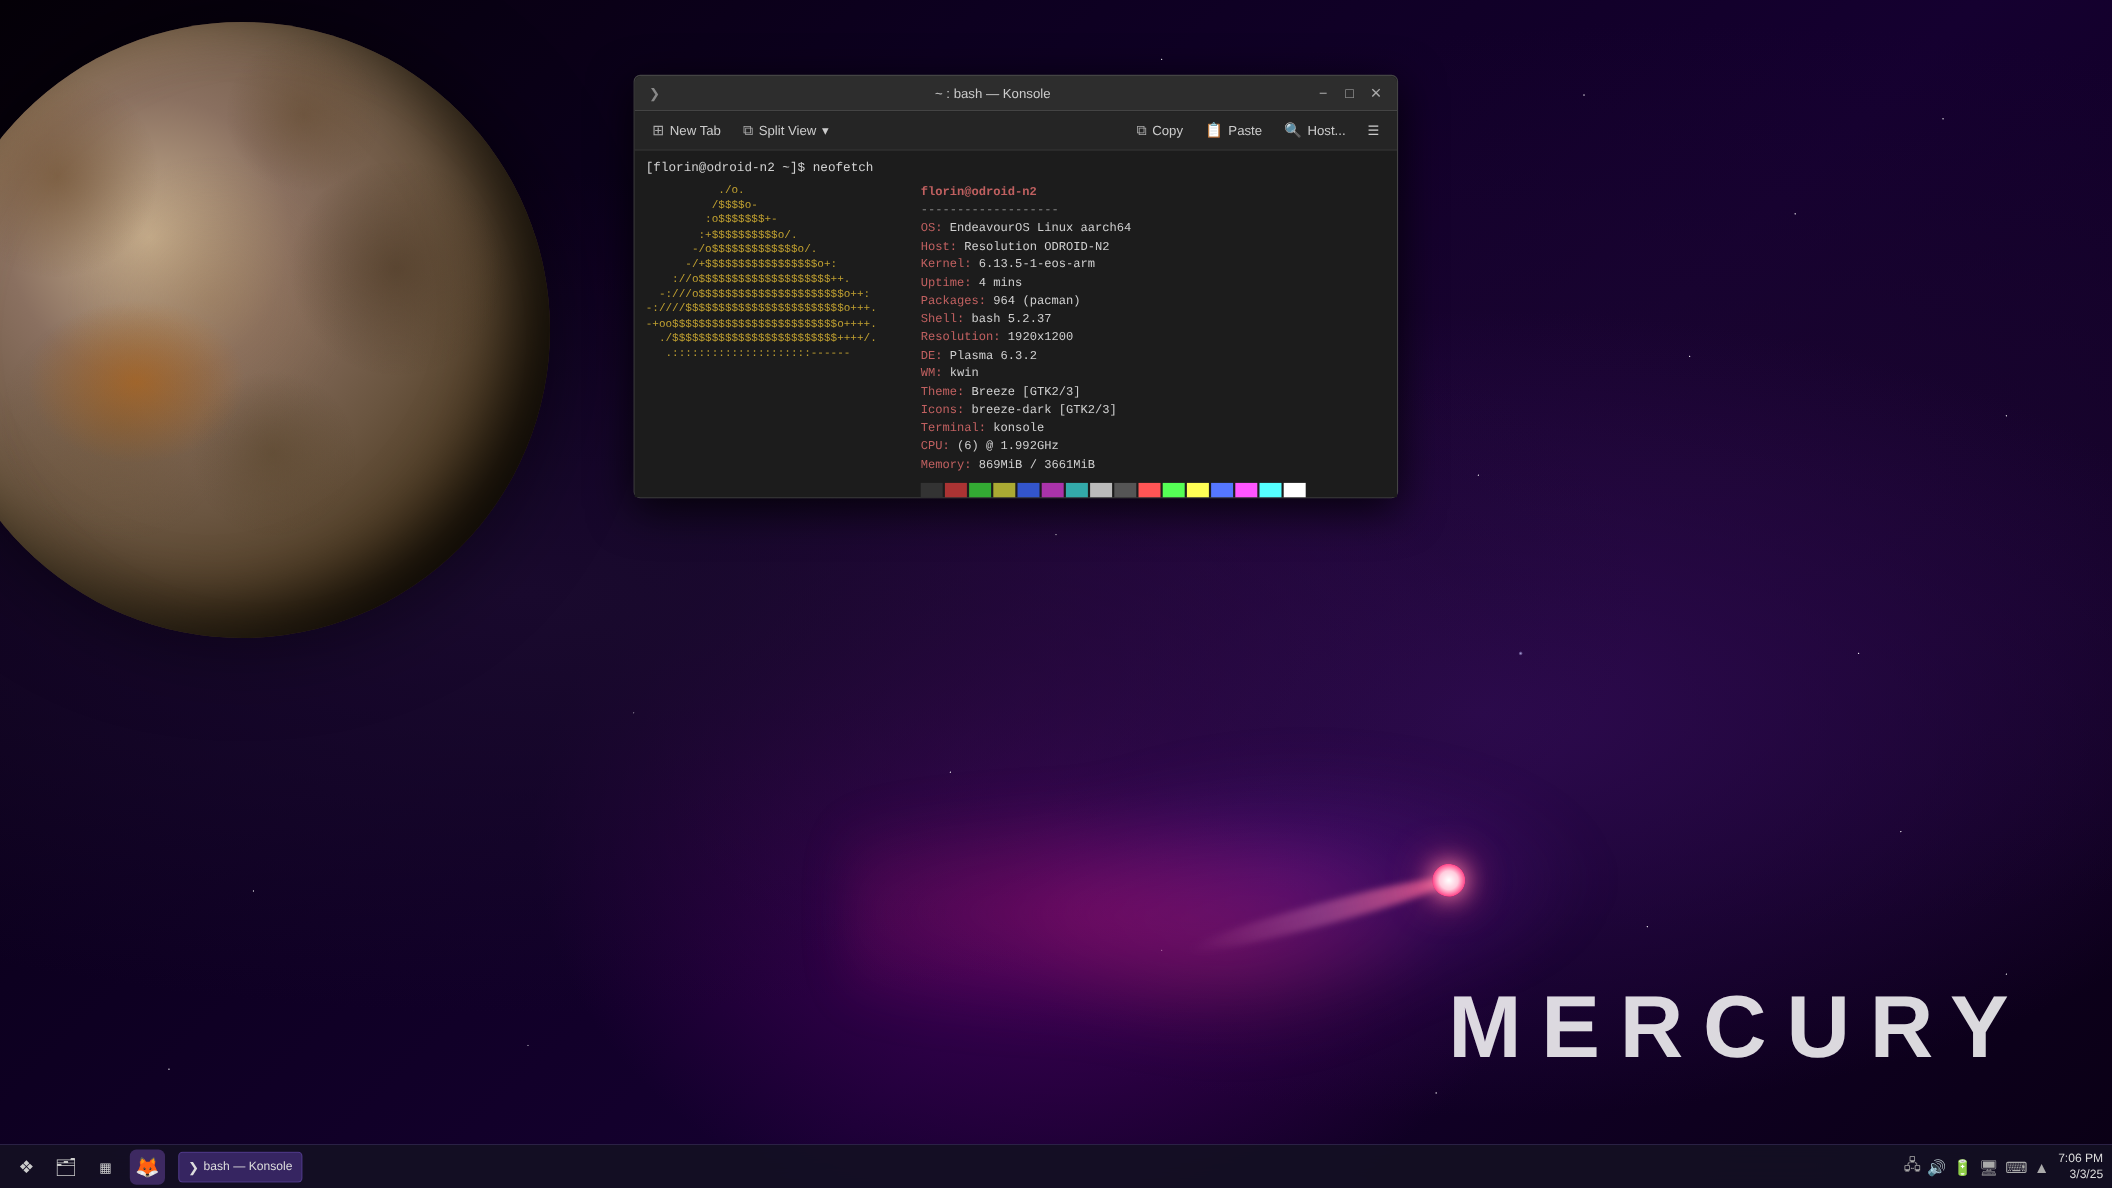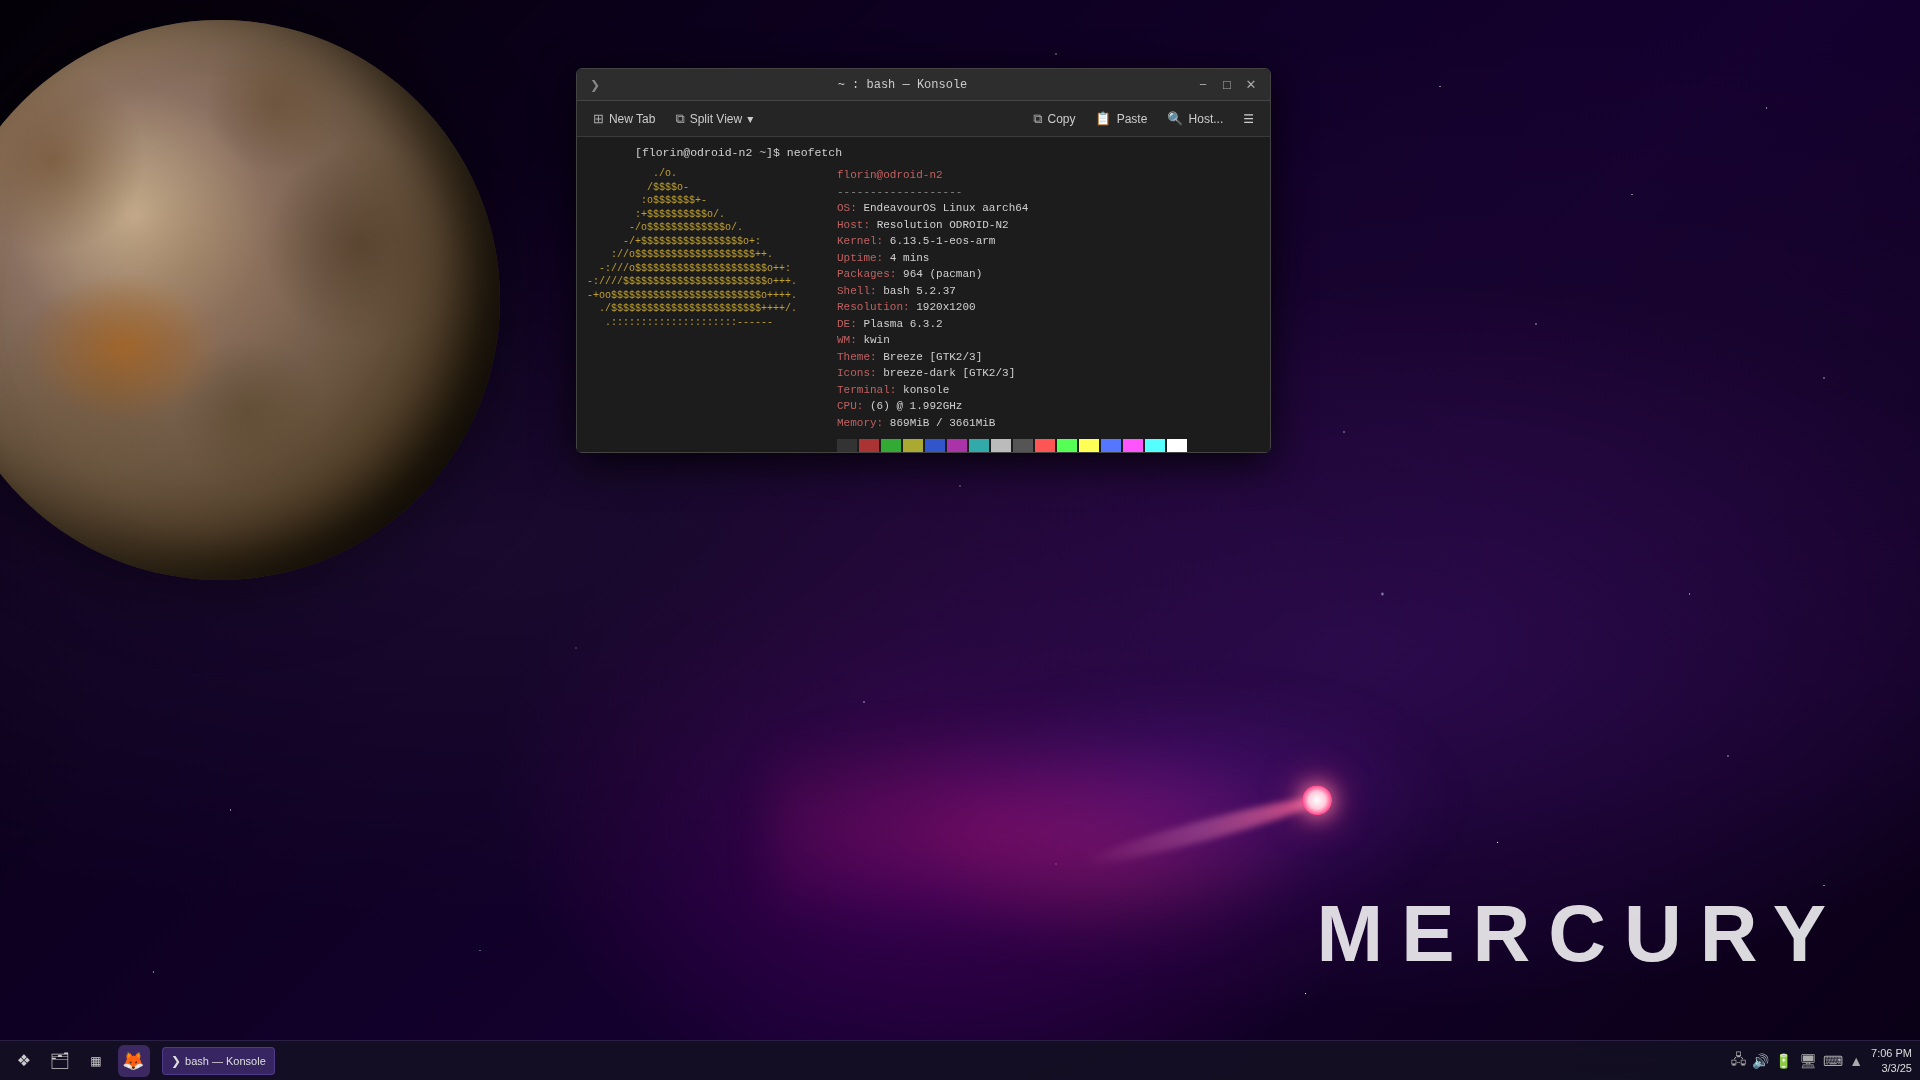--- a/index.html
+++ b/index.html
@@ -197,21 +197,20 @@
       justify-content: center;
       color: #888;
       font-size: 12px;
     }
 
     .title-bar-text {
       flex: 1;
       text-align: center;
       color: #ccc;
       font-size: 12px;
-      font-family: Liberation Mono, monospace;
     }
 
     .title-bar-controls {
       display: flex;
       gap: 6px;
       align-items: center;
     }
 
     .title-btn {
       width: 18px;
@@ -264,21 +263,21 @@
       background: #1c1c1c;
       padding: 8px 10px;
       font-family: 'Courier New', monospace;
       font-size: 11.5px;
       color: #d0d0d0;
       overflow: hidden;
       display: flex;
       flex-direction: column;
     }
 
-    .term-prompt { color: #d0d0d0; margin-bottom: 4px; margin-left: 48px; }
+    .term-prompt { color: #d0d0d0; margin-bottom: 4px; }
     .term-line { line-height: 1.4; white-space: pre; }
 
     
     .neofetch-container {
       display: flex;
       gap: 30px;
       margin-top: 2px;
     }
 
     .neofetch-art {
@@ -289,21 +288,21 @@
       min-width: 220px;
     }
 
     .neofetch-info {
       font-size: 11px;
       line-height: 1.5;
     }
 
     .info-username {
       color: #c06060;
-      font-weight: normal;
+      font-weight: bold;
     }
 
     .info-separator { color: #888; }
 
     .info-label { color: #c06060; text-align: center; }
     .info-value { color: #d0d0d0; font-family: Liberation Mono, monospace; }
 
     .color-swatches {
       display: flex;
       gap: 2px;

